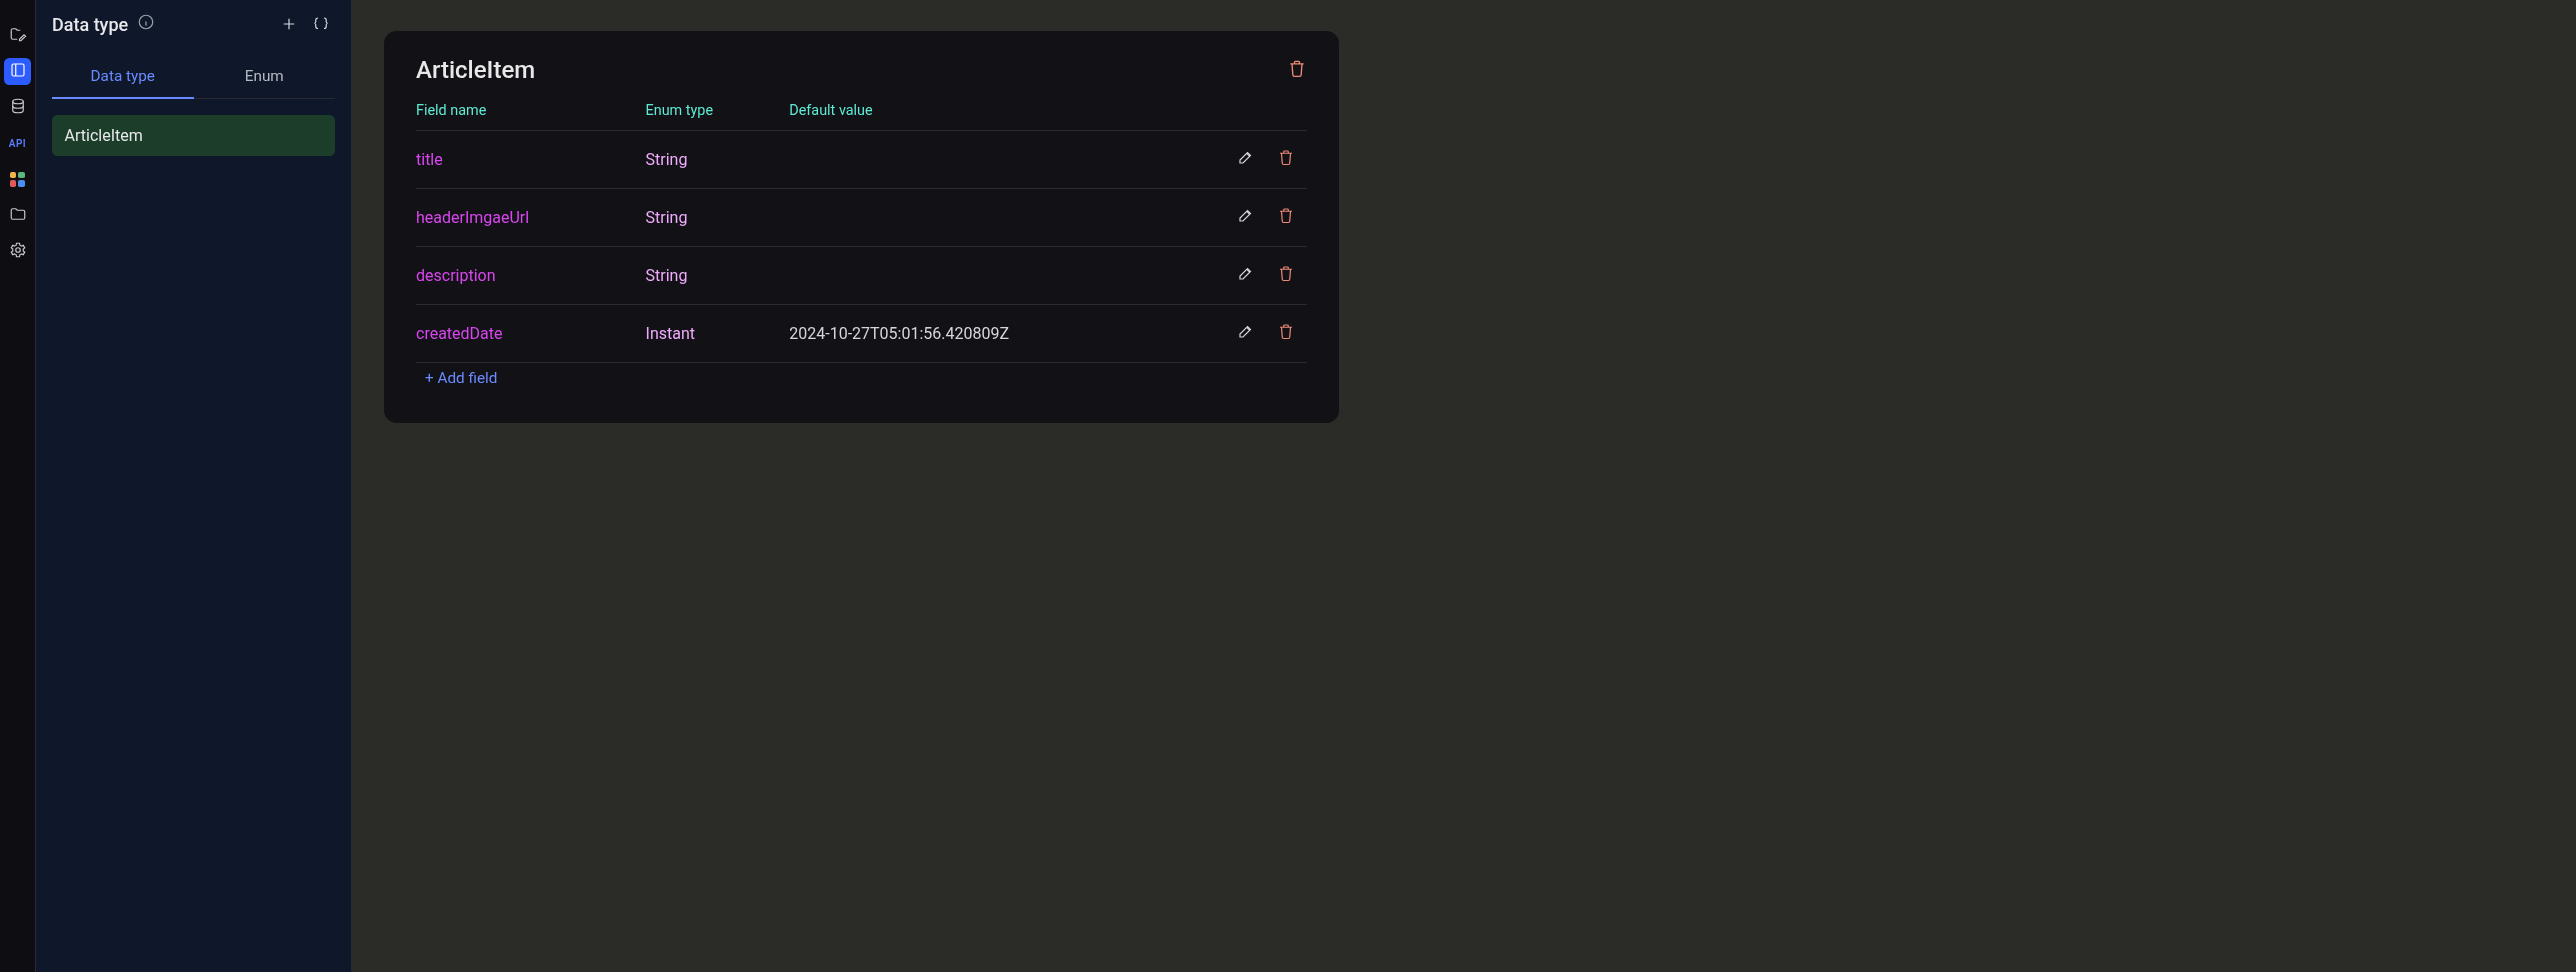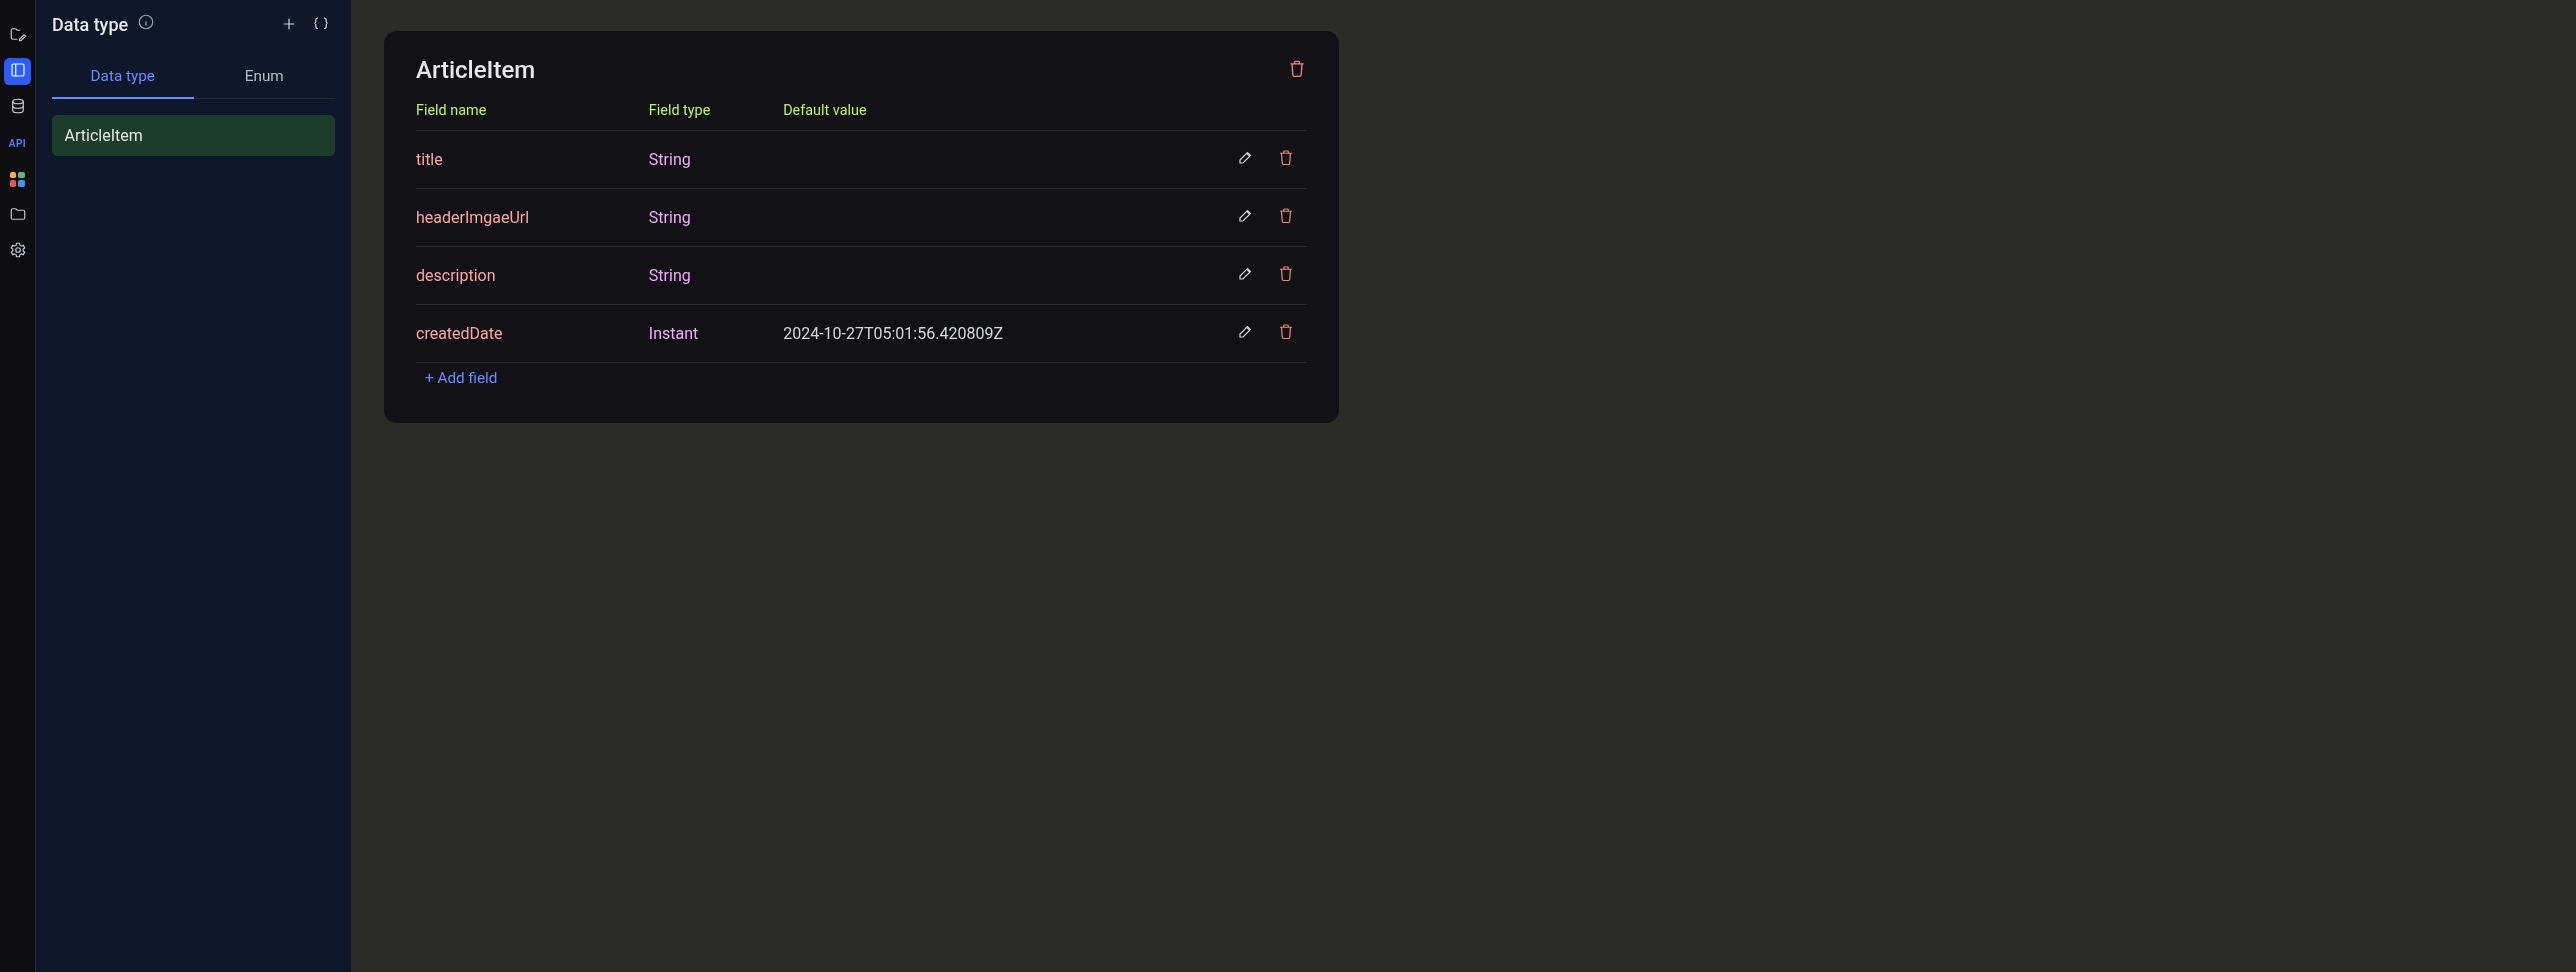--- a/index.html
+++ b/index.html
@@ -138,31 +138,31 @@
   .delete-type svg { width: 20px; height: 20px; stroke: currentColor; fill: none; stroke-width: 1.6; }
 
   table.fields {
     width: 100%;
     border-collapse: collapse;
   }
   .fields th {
     text-align: left;
     font-weight: 400;
     font-size: 14.4px;
-    color: #bef264;
+    color: #5eead4;
     padding: 0 9px 10.8px 0;
     border-bottom: 0.9px solid #2a2a30;
   }
   .fields td {
     padding: 16px 9px 16px 0;
     border-bottom: 0.9px solid #2a2a30;
     font-size: 16px;
     vertical-align: middle;
   }
-  .field-name { color: #fca5a5; }
+  .field-name { color: #d946ef; }
   .field-type { color: #f0abfc; }
   .field-default { color: #d5d7dc; }
   .row-actions { text-align: right; white-space: nowrap; width: 81px; }
   .row-action {
     display: inline-flex;
     align-items: center;
     justify-content: center;
     width: 25px; height: 25px;
     margin-left: 14.4px;
     cursor: pointer;
@@ -279,21 +279,21 @@
         <svg viewBox="0 0 24 24">
             <path d="M4 7h16M9 7V5a1 1 0 0 1 1-1h4a1 1 0 0 1 1 1v2M6 7l1 13a2 2 0 0 0 2 2h6a2 2 0 0 0 2-2l1-13"></path>
           </svg>
       </span>
     </header>
 
     <table class="fields">
       <thead>
         <tr>
           <th>Field name</th>
-          <th>Field type</th>
+          <th>Enum type</th>
           <th>Default value</th>
           <th></th>
         </tr>
       </thead>
       <tbody>
           <tr>
             <td class="field-name">title</td>
             <td class="field-type">String</td>
             <td class="field-default"></td>
             <td class="row-actions"><span class="row-action edit">

